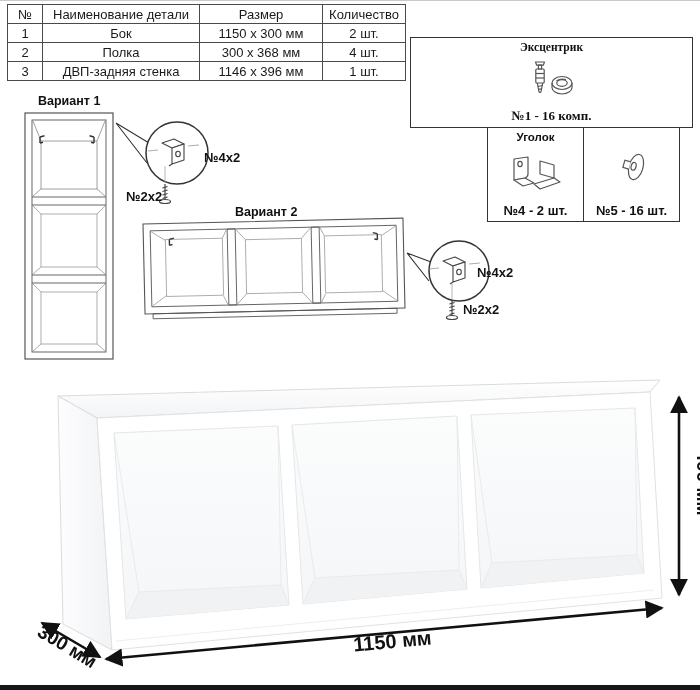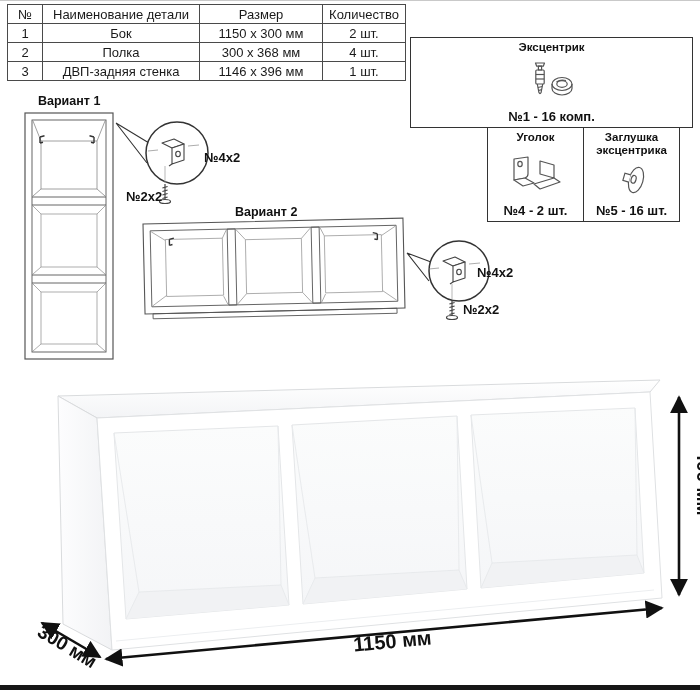--- a/index.html
+++ b/index.html
@@ -15,21 +15,21 @@
   table.parts td,table.parts th{border:1px solid #4a4a4a;padding:0 5px;height:18px;
               font-weight:400;white-space:nowrap;background:#fff;}
   table.parts .c-num{width:24px;text-align:center;}
   table.parts .c-name{width:146px;text-align:center;}
   table.parts .c-size{width:112px;text-align:center;}
   table.parts .c-qty{width:72px;text-align:center;}
   table.parts th{text-align:center;}
 
   
   .hw-row{position:absolute;box-sizing:border-box;border:1.5px solid #333;display:flex;background:#fff;}
-  .hw-row.top{left:410px;top:37px;width:283px;height:91px;}
+  .hw-row.top{left:410px;top:37px;width:283px;height:91px;font-family:Liberation Serif, serif;}
   .hw-row.bottom{left:487px;top:128px;width:193px;height:94px;border-top:none;}
   .hw-cell{flex:1;display:flex;flex-direction:column;align-items:center;
            justify-content:space-between;padding:3px 2px;min-width:0;}
   .hw-cell + .hw-cell{border-left:1.5px solid #333;}
   .hw-title{font-size:11.5px;font-weight:700;text-align:center;line-height:1.15;}
   .hw-qty{font-size:13px;font-weight:700;text-align:center;}
   .hw-art{flex:1;display:flex;align-items:center;justify-content:center;}
 
   
   svg#draw{position:absolute;left:0;top:0;}
@@ -106,21 +106,20 @@
             <ellipse cx="16" cy="11" rx="2.2" ry="2.6" fill="none"></ellipse>
             <path d="M10,27 L21,25 L30,30 L19,33 Z"></path>
             <path d="M36,8 L50,12 L50,25 L36,21 Z"></path>
             <path d="M30,31 L50,25 L56,29 L36,36 Z"></path>
           </g>
         </svg>
       </div>
       <div class="hw-qty">№4 - 2 шт.</div>
     </div>
     <div class="hw-cell">
-      <div class="hw-title">Заглушка эксцентрика</div>
       <div class="hw-art">
         <svg width="64" height="40" viewBox="0 0 64 40">
           <g stroke="#555" fill="#fff" stroke-width="1.2" transform="rotate(16 36 20)">
             <ellipse cx="36" cy="20" rx="7" ry="13"></ellipse>
             <path d="M29.5,16.5 h-6 v7.5 h6"></path>
             <ellipse cx="33.5" cy="20" rx="2.4" ry="4" fill="none"></ellipse>
           </g>
         </svg>
       </div>
       <div class="hw-qty">№5 - 16 шт.</div>

